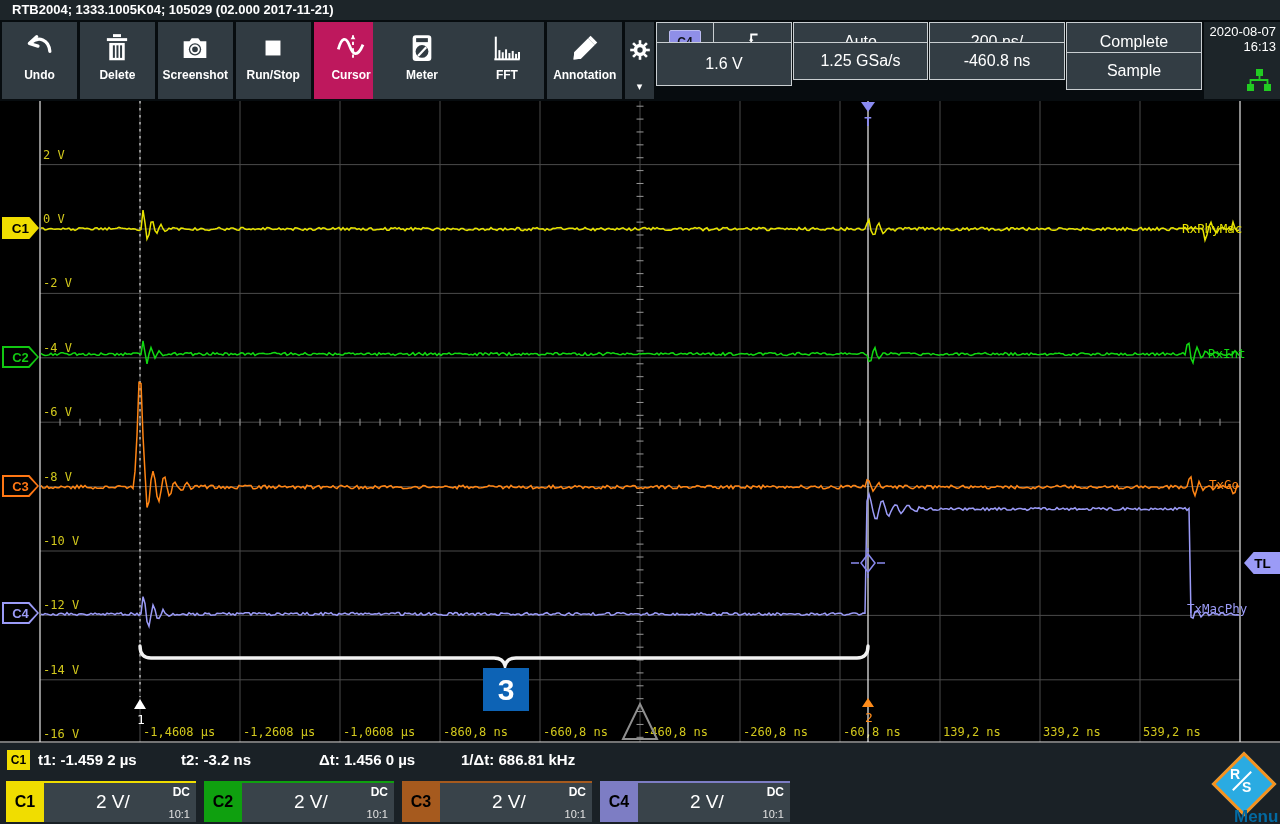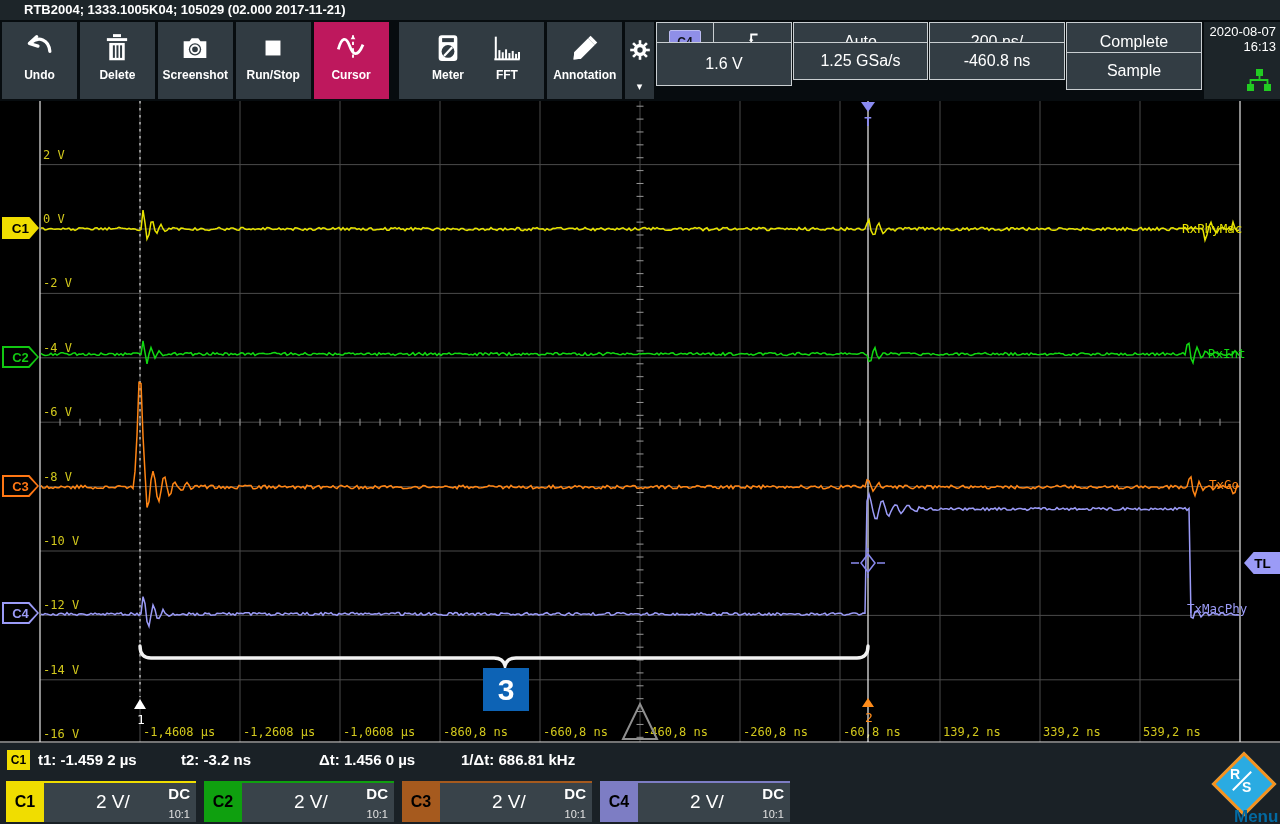--- a/index.html
+++ b/index.html
@@ -1,21 +1,21 @@
 <!DOCTYPE html>
 <html><head>
 <meta charset="utf-8">
 <style>
   html,body{margin:0;padding:0;background:#000;}
   body{width:1280px;height:824px;position:relative;overflow:hidden;
        font-family:"Liberation Sans",sans-serif;-webkit-font-smoothing:antialiased;}
   .abs{position:absolute;}
   
   #titlebar{left:0;top:0;width:1280px;height:20px;background:#1d2529;color:#fff;
-            font-size:13px;font-weight:bold;line-height:20px;padding-left:24px;box-sizing:border-box;}
+            font-size:13px;font-weight:bold;line-height:20px;padding-left:12px;box-sizing:border-box;}
   #topband{left:0;top:20px;width:1280px;height:81px;background:#070c0f;}
   .tbtn{top:22px;height:77px;background:#313b42;color:#fff;text-align:center;cursor:pointer;}
   .tbtn.active{background:#be185d;}
   .tbtn .ticon{display:block;margin:10px auto 2px auto;width:34px;height:34px;}
   .tbtn .tlabel{font-size:12px;font-weight:bold;display:block;margin-top:1px;}
   #gearbtn{top:22px;height:77px;background:#2b343a;text-align:center;}
   
   .tcell{background:#333d44;border:1px solid #c9ced1;color:#fff;font-size:16px;
          display:flex;align-items:center;justify-content:center;box-sizing:border-box;}
   #c4badge{width:30px;height:22px;background:#8f8fe8;border:1px solid #bcbcf2;border-radius:2px;
@@ -34,21 +34,21 @@
         display:flex;align-items:center;justify-content:center;}
   
   #bottomband{left:0;top:743px;width:1280px;height:81px;background:#1a2126;}
   #curbar-badge{left:7px;top:750px;width:23px;height:20px;background:#f0dd00;color:#000;
                 font-size:12px;font-weight:bold;display:flex;align-items:center;justify-content:center;}
   .curtxt{top:746px;height:28px;line-height:28px;color:#fff;font-size:15px;font-weight:bold;}
   .cbadge{width:38px;height:41px;color:#000;font-size:16px;font-weight:bold;
           display:flex;align-items:center;justify-content:center;}
   .cbox{width:152px;height:41px;background:#39434a;box-sizing:border-box;}
   .cbox .scale{position:absolute;left:52px;top:8px;font-size:19px;color:#fff;}
-  .cbox .coup{position:absolute;right:6px;top:2px;font-size:15px;font-weight:bold;color:#fff;}
+  .cbox .coup{position:absolute;right:6px;top:2px;font-size:12px;font-weight:bold;color:#fff;}
   .cbox .probe{position:absolute;right:6px;bottom:2px;font-size:11px;color:#e3e3e3;}
   #menulabel{color:#0369a1;font-size:17px;font-weight:bold;text-align:center;}
 </style>
 </head>
 <body>
 
 <div id="titlebar" class="abs">
   <span>RTB2004; 1333.1005K04; 105029 (02.000 2017-11-21)</span>
 </div>
 
@@ -87,21 +87,21 @@
       <span class="tlabel">Run/Stop</span>
     </div>
     <div class="abs tbtn active" style="left: 313.6px; width: 75px;">
       <span class="ticon"><svg width="32" height="32" viewBox="0 0 24 24" fill="none" stroke="#fff">
           <path d="M2.5 13 C5 3.5 8.5 3.5 11 10.5 C13.5 17.5 17 19 21 9.5" stroke-width="2.1"></path>
           <path d="M13.5 2.5 V21.5" stroke-width="1.4" stroke-dasharray="2.4 2.4"></path>
           <path d="M11.7 5.5 L13.5 2.5 L15.3 5.5 Z" fill="#fff" stroke="none"></path>
         </svg></span>
       <span class="tlabel">Cursor</span>
     </div>
-    <div class="abs tbtn" style="left: 399px; width: 98px;">
+    <div class="abs tbtn" style="left: 373px; width: 98px;">
       <span class="ticon"><svg width="32" height="32" viewBox="0 0 24 24">
           <rect x="5" y="2.4" width="14" height="19.4" rx="2.4" fill="#fff"></rect>
           <rect x="7.6" y="4.6" width="8.8" height="3" fill="#313b42"></rect>
           <circle cx="12" cy="14.6" r="4.8" fill="#313b42"></circle>
           <path d="M9 18 L15.2 11.4" stroke="#fff" stroke-width="1.7"></path>
         </svg></span>
       <span class="tlabel">Meter</span>
     </div>
     <div class="abs tbtn" style="left: 469.4px; width: 75px;">
       <span class="ticon"><svg width="32" height="32" viewBox="0 0 24 24" stroke="#fff" stroke-width="1.5" fill="none">

